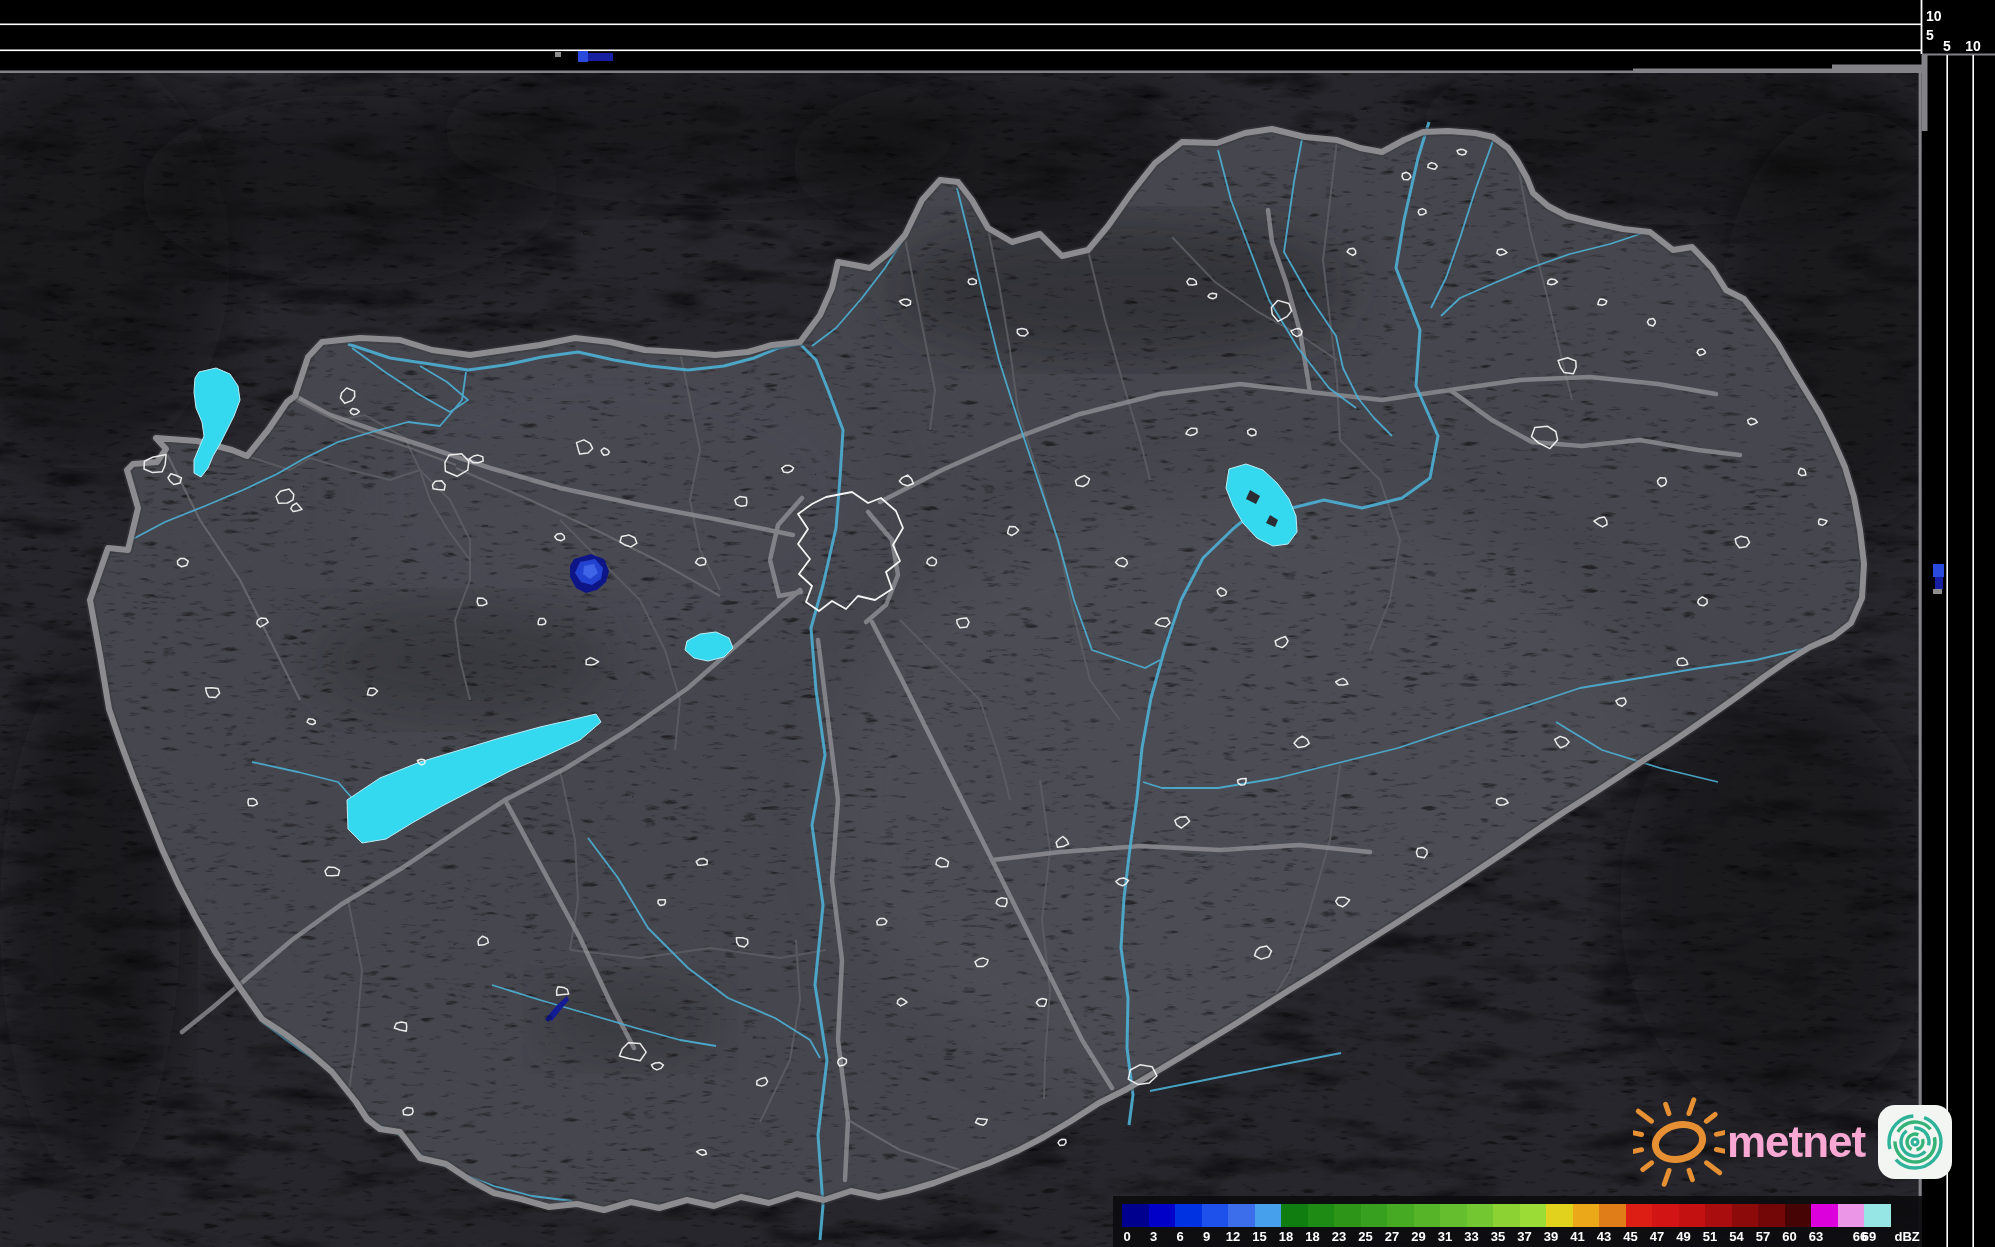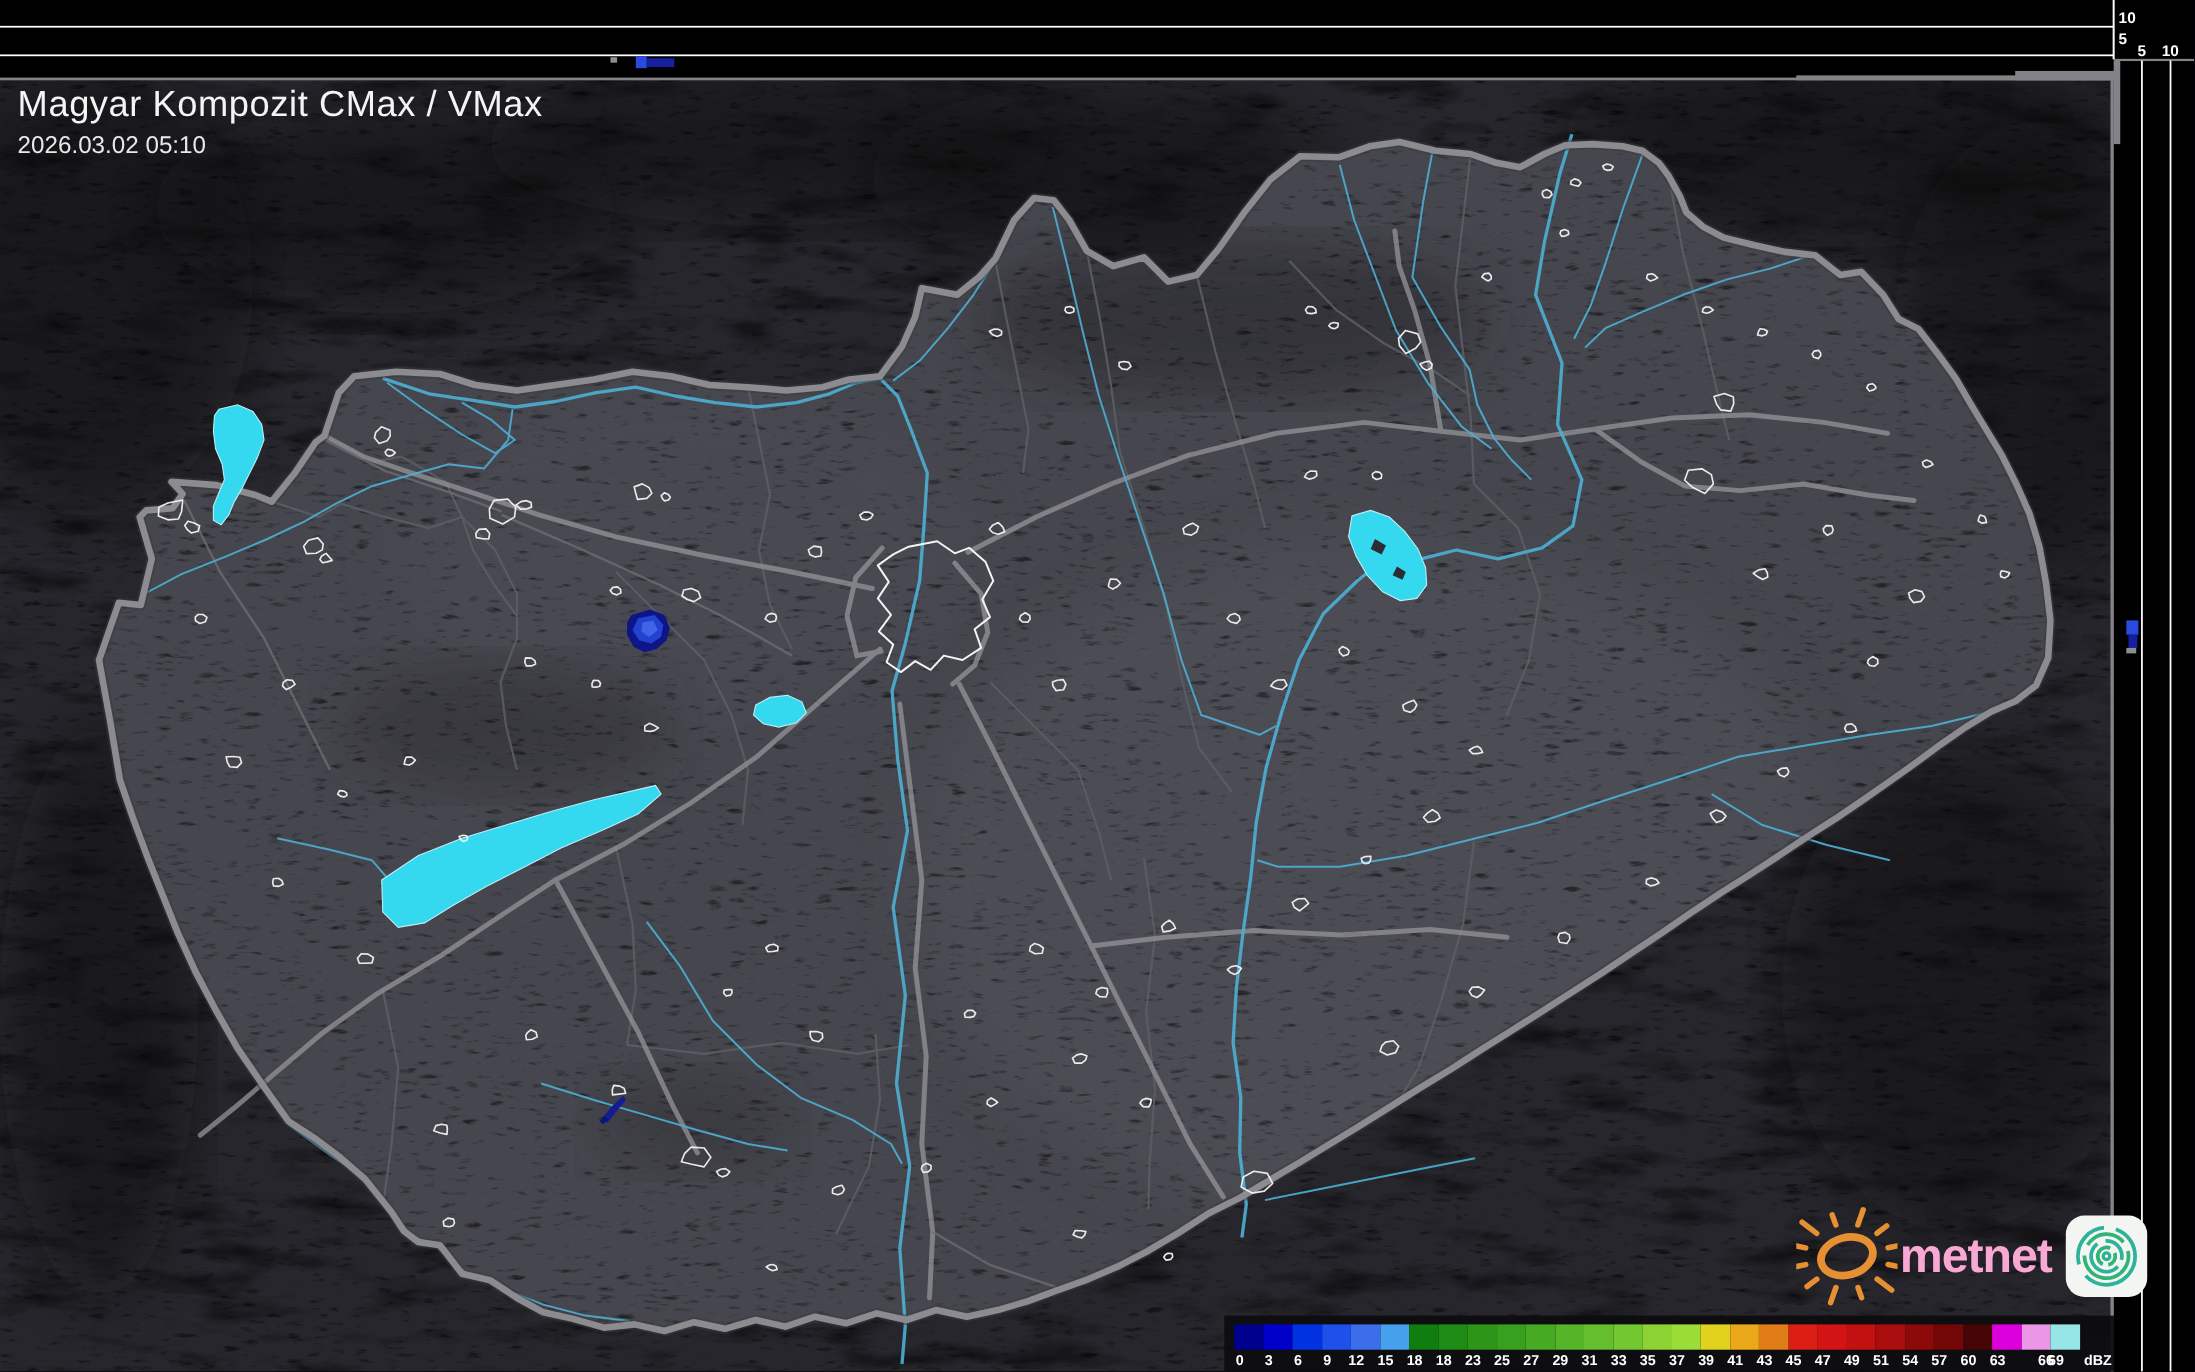--- a/index.html
+++ b/index.html
@@ -266,24 +266,20 @@
         <rect x="1933" y="564" width="11" height="13" fill="#2a49dd"></rect>
         <rect x="1935" y="577" width="8" height="12" fill="#161fa0"></rect>
         <rect x="1933" y="589" width="9" height="5" fill="#8d8d90"></rect>
         <text x="1926" y="21" fill="#fff" font-size="14" font-weight="bold" font-family="&quot;Liberation Sans&quot;,sans-serif" text-anchor="start">10</text>
         <text x="1926" y="40" fill="#fff" font-size="14" font-weight="bold" font-family="&quot;Liberation Sans&quot;,sans-serif" text-anchor="start">5</text>
         <text x="1947" y="51" fill="#fff" font-size="14" font-weight="bold" font-family="&quot;Liberation Sans&quot;,sans-serif" text-anchor="middle">5</text>
         <text x="1973" y="51" fill="#fff" font-size="14" font-weight="bold" font-family="&quot;Liberation Sans&quot;,sans-serif" text-anchor="middle">10</text>
       </g>
     </svg>
 
-  <div id="title-block">
-    <div id="map-title">Magyar Kompozit CMax / VMax</div>
-    <div id="map-timestamp">2026.03.02 05:10</div>
-  </div>
 
   <div id="colorbar-panel">
     <div id="colorbar-cells">
         <div class="cb-cell" style="background: rgb(0, 0, 143);"></div>
         <div class="cb-cell" style="background: rgb(0, 0, 200);"></div>
         <div class="cb-cell" style="background: rgb(0, 50, 225);"></div>
         <div class="cb-cell" style="background: rgb(30, 80, 235);"></div>
         <div class="cb-cell" style="background: rgb(60, 110, 235);"></div>
         <div class="cb-cell" style="background: rgb(70, 160, 235);"></div>
         <div class="cb-cell" style="background: rgb(15, 125, 15);"></div>

